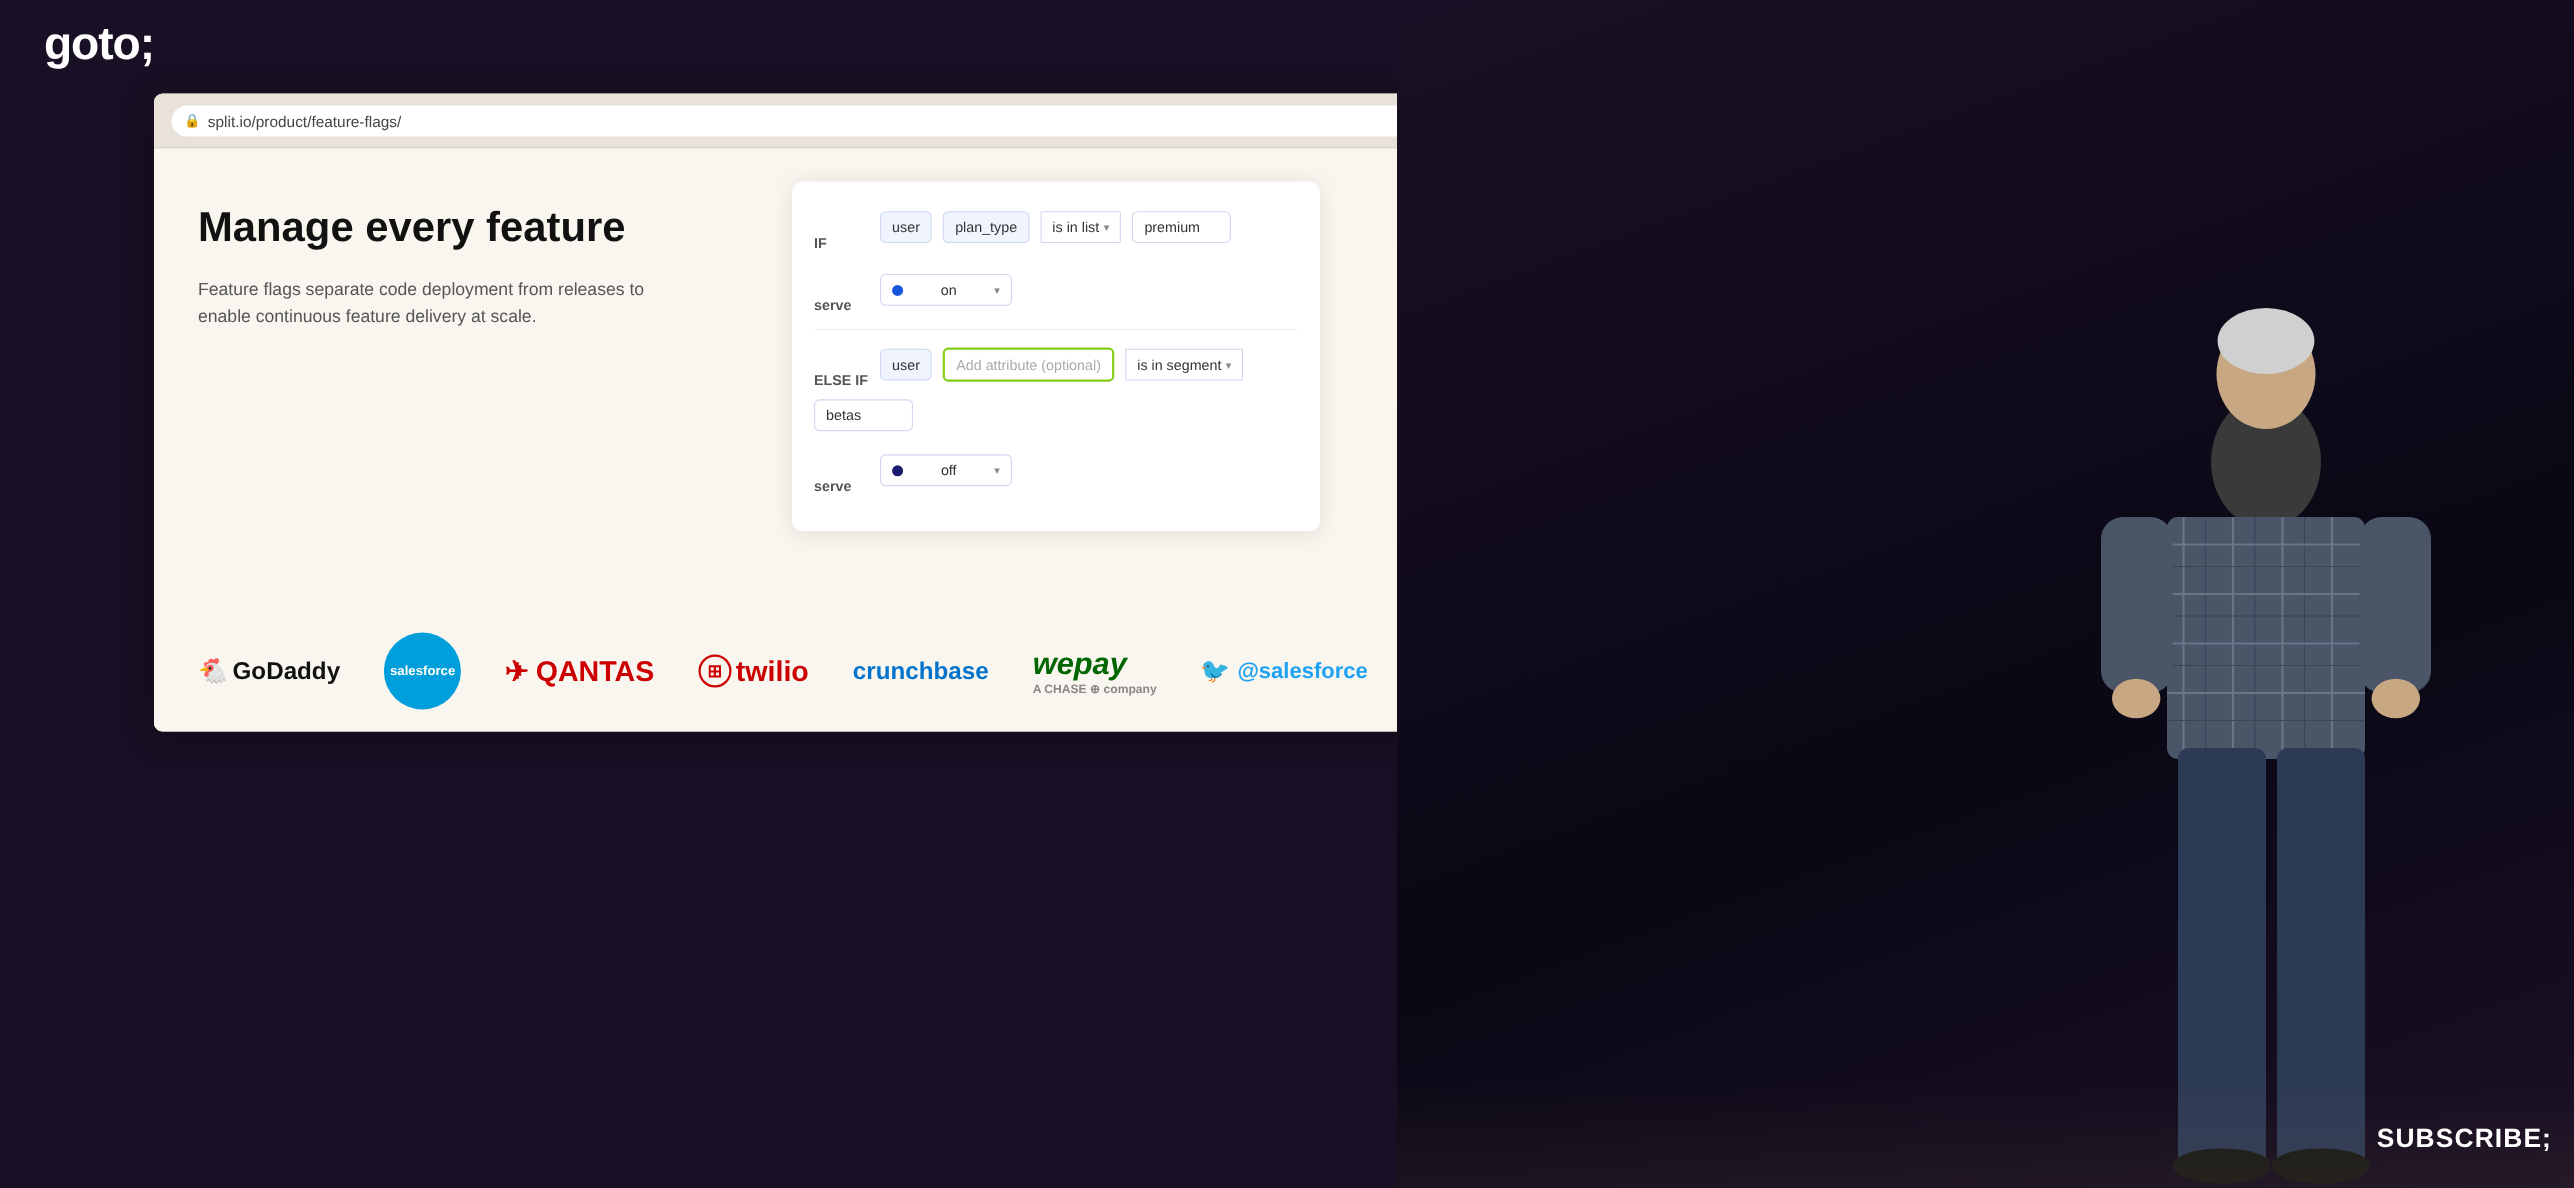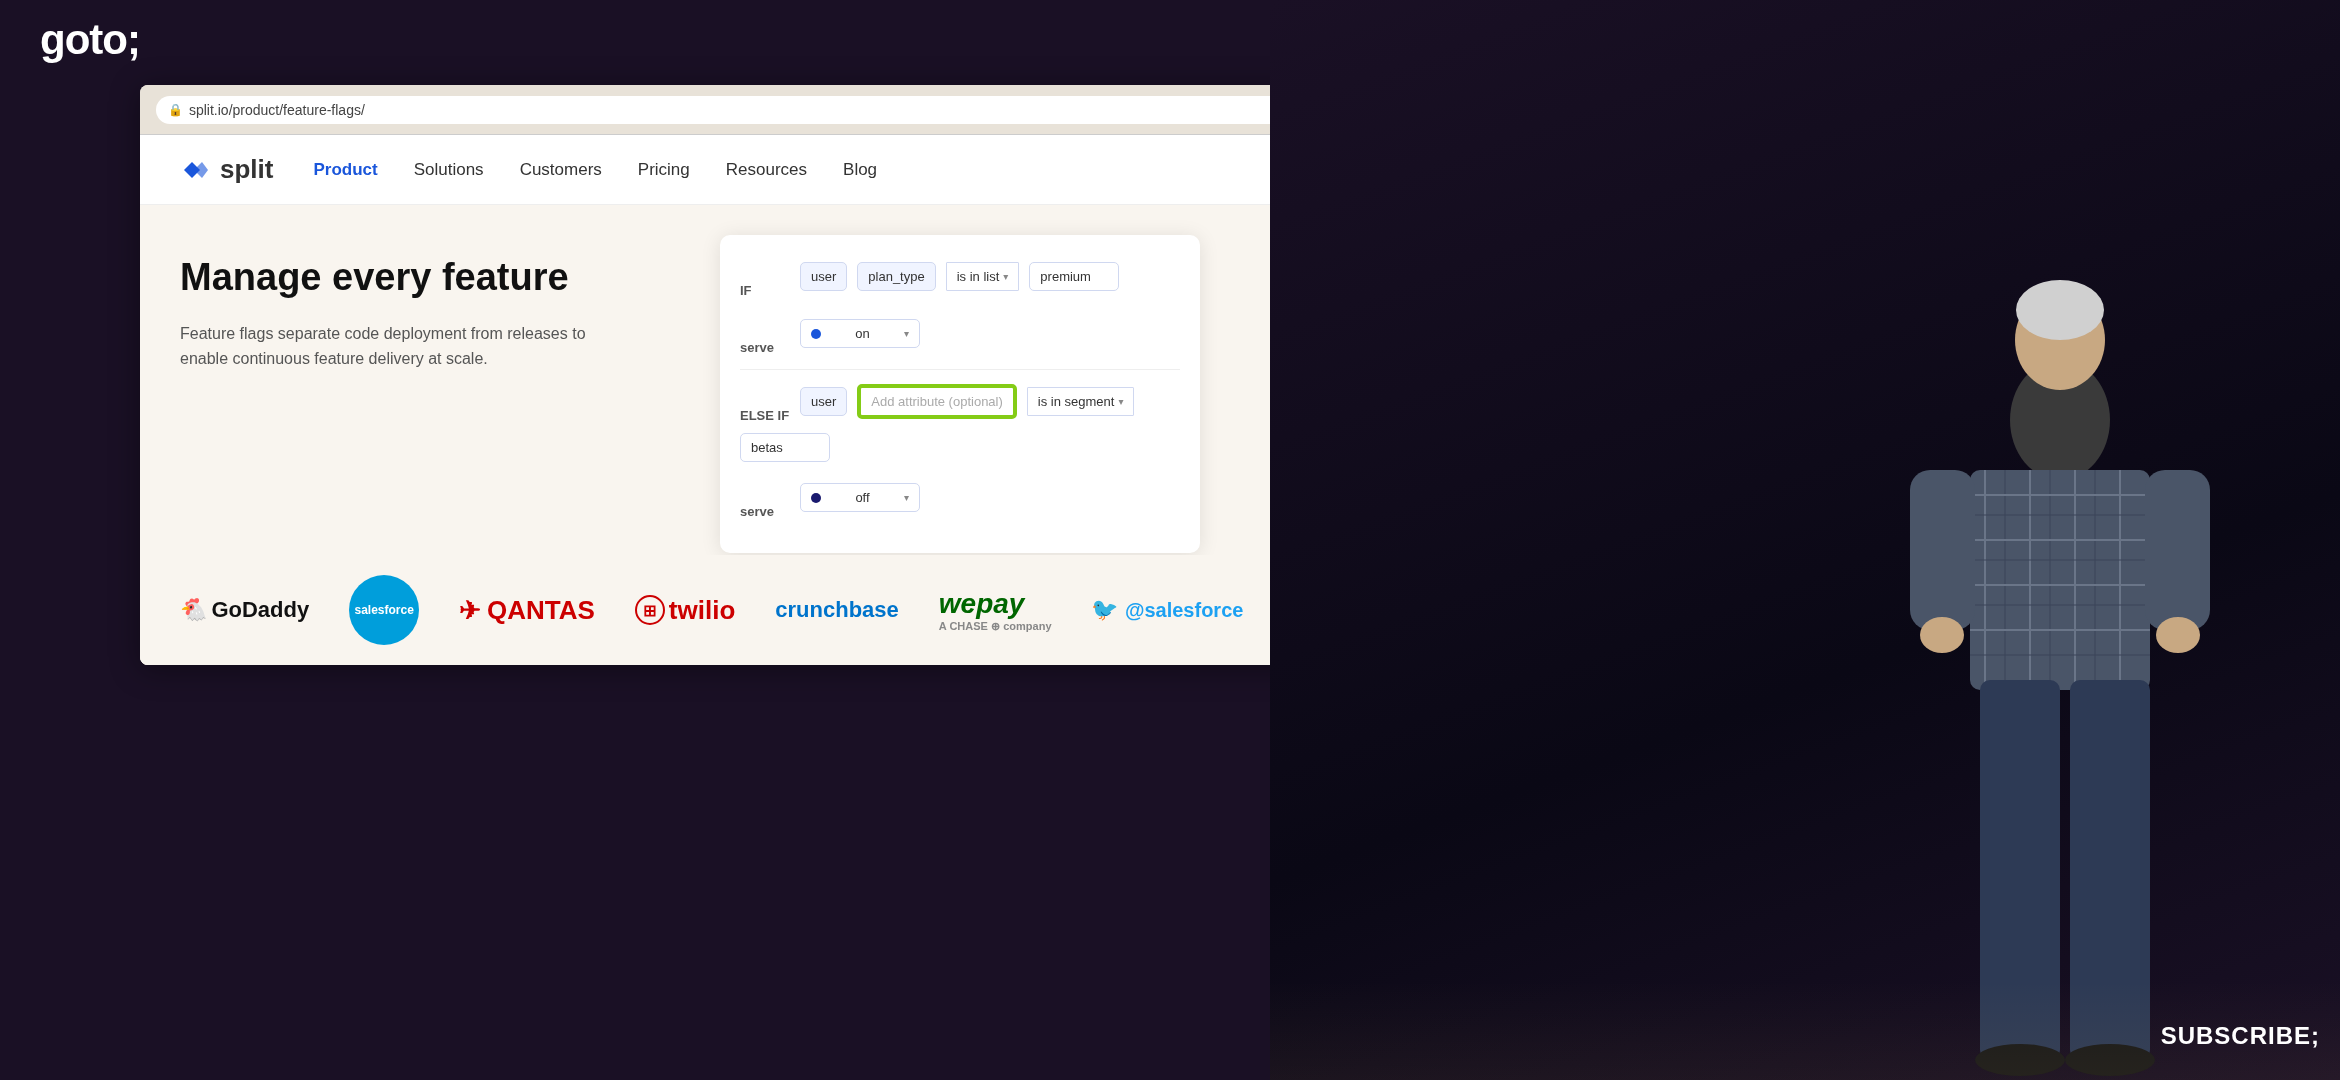--- a/index.html
+++ b/index.html
@@ -249,21 +249,21 @@
       background: white;
       border: 1px solid #d0d8f0;
       border-radius: 5px;
       padding: 6px 10px;
       font-size: 13px;
       color: #333;
       min-width: 90px;
     }
     .placeholder-field {
       background: white;
-      border: 4px solid #84cc16;
+      border: 2px solid #84cc16;
       border-radius: 5px;
       padding: 6px 10px;
       font-size: 13px;
       color: #aaa;
       min-width: 140px;
       text-align: center;
     }
     .logo-item {
       font-size: 24px;
       font-weight: 700;
@@ -332,41 +332,20 @@
       <div class="browser-btn ext1">S</div>
       <div class="browser-btn ext2">●</div>
       <div class="browser-btn ext3">●</div>
       <div class="browser-btn ext4">👤</div>
       <div class="browser-btn ext5">⋮</div>
     </div>
   </div>
 
   <div class="website">
 
-    <div class="nav">
-      <div class="nav-logo">
-        <svg class="logo-icon" viewBox="0 0 32 32" fill="none">
-          <path d="M4 16 L12 8 L20 16 L12 24 Z" fill="#1a56db"></path>
-          <path d="M14 16 L22 8 L28 16 L22 24 Z" fill="#1a56db" opacity="0.6"></path>
-        </svg>
-        <span>split</span>
-      </div>
-      <div class="nav-links">
-        <a class="nav-link active">Product</a>
-        <a class="nav-link">Solutions</a>
-        <a class="nav-link">Customers</a>
-        <a class="nav-link">Pricing</a>
-        <a class="nav-link">Resources</a>
-        <a class="nav-link">Blog</a>
-      </div>
-      <div class="nav-actions">
-        <button class="login-btn">Login</button>
-        <button class="signup-btn">Sign Up</button>
-      </div>
-    </div>
 
     <div class="main-content">
 
       <div class="left-side">
         <h1 class="main-title">Manage every feature</h1>
         <p class="main-desc">Feature flags separate code deployment from releases to enable continuous feature delivery at scale.</p>
       </div>
 
       <div class="flags-panel">
 

